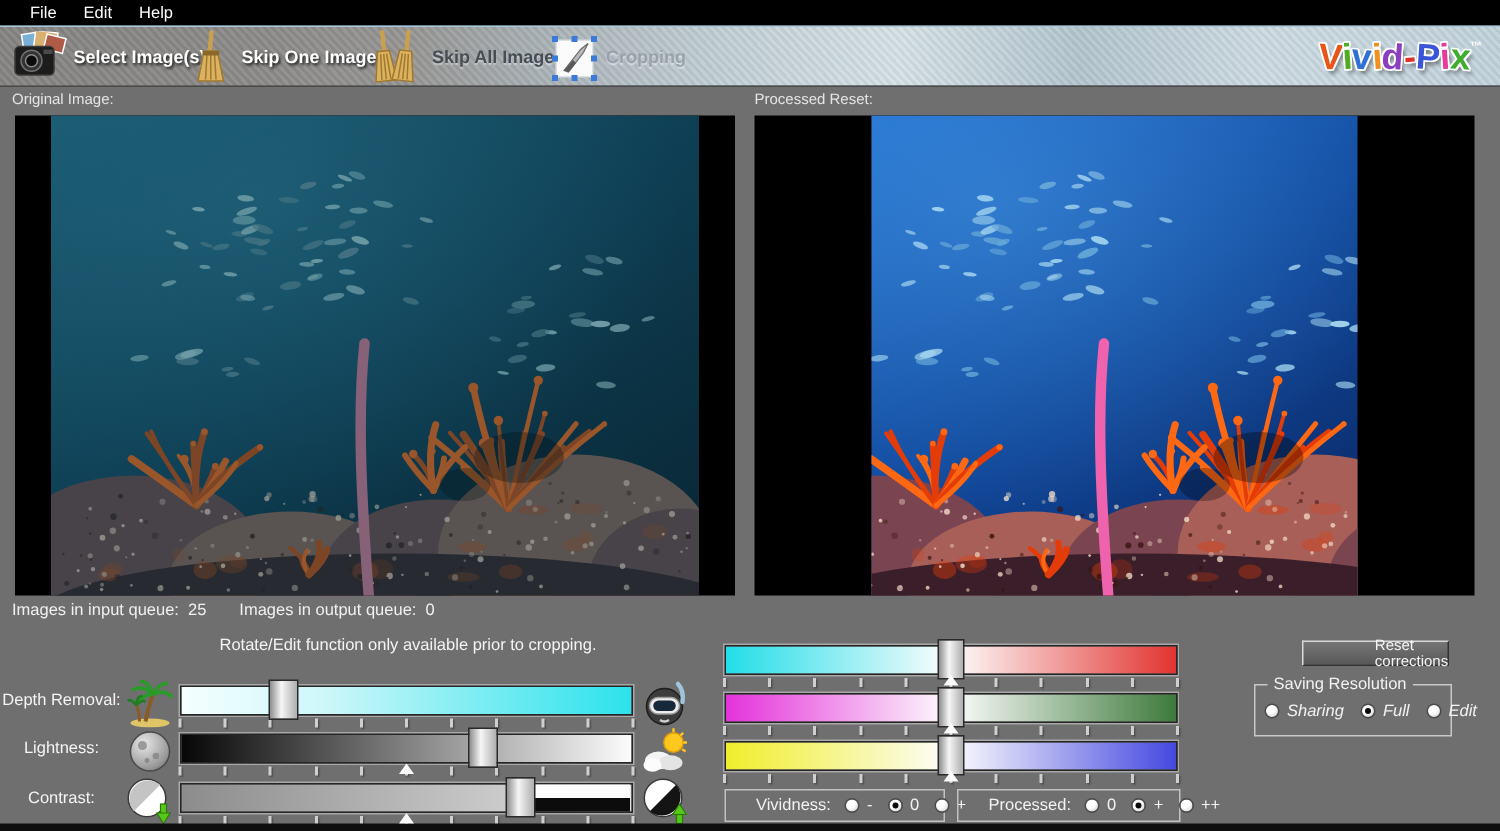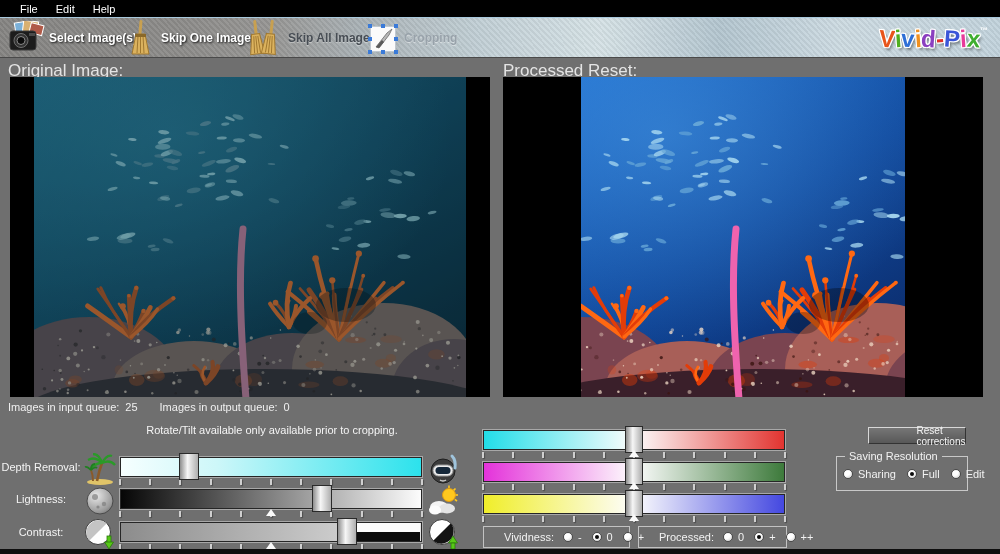--- a/index.html
+++ b/index.html
@@ -17,21 +17,21 @@
   .lbl-light{color:#fff;text-shadow:1px 1px 2px rgba(0,0,0,.85);}
   .lbl-dark{color:#474d54;text-shadow:0 1px 1px rgba(255,255,255,.45);}
   .lbl-disabled{color:#98a2aa;text-shadow:0 1px 1px rgba(255,255,255,.5);}
   .ticon{position:absolute;display:block;}
   
   .logo{position:absolute;right:12px;top:4px;height:34px;display:flex;align-items:center;font-weight:bold;font-size:24px;cursor:default;}
   .logo span.lt{display:inline-block;
     text-shadow:1px 0 0 #fff,-1px 0 0 #fff,0 1px 0 #fff,0 -1px 0 #fff,1px 1px 0 #fff,-1px -1px 0 #fff,1px -1px 0 #fff,-1px 1px 0 #fff,2px 3px 3px rgba(0,0,0,.45);}
   .logo .tm{font-size:8px;color:#fff;align-self:flex-start;margin-top:4px;text-shadow:none;}
   
-  .panel-label{position:absolute;font-size:17px;color:#e4e4e4;}
+  .panel-label{position:absolute;font-size:10px;color:#e4e4e4;}
   .panel{position:absolute;top:77px;width:480px;height:320px;background:#000;}
   .photo{position:absolute;top:0;height:320px;}
   
   .status{position:absolute;left:8px;top:401px;font-size:11px;color:#f0f0f0;display:flex;gap:6px;white-space:nowrap;}
   .status .gap{width:10px;}
   
   .notice{position:absolute;left:112px;top:424px;width:320px;text-align:center;font-size:11px;color:#f4f4f4;}
   .lrow{position:absolute;left:0;height:36px;}
   .slabel{position:absolute;left:0;width:82px;top:6px;text-align:center;font-size:11px;color:#f4f4f4;white-space:nowrap;}
   .sicon{position:absolute;width:32px;height:32px;top:-2px;cursor:pointer;}
@@ -52,21 +52,21 @@
   .radio{width:10px;height:10px;border-radius:50%;border:1px solid #4a4a4a;box-sizing:border-box;position:relative;cursor:pointer;
          background:radial-gradient(circle at 35% 30%,#ffffff 40%,#c8c8c8);}
   .radio.sel::after{content:'';position:absolute;left:2px;top:2px;width:4px;height:4px;border-radius:50%;background:#0a0a0a;}
   .rlabel{color:#f2f2f2;font-size:11px;cursor:default;}
   
   .btn{position:absolute;box-sizing:border-box;border:1px solid #d8d8d8;border-right-color:#333;border-bottom-color:#333;
        background:linear-gradient(#767676,#585858);color:#f4f4f4;display:flex;align-items:center;justify-content:center;cursor:pointer;padding-left:48px;}
   .reset-btn{left:868px;top:427px;width:98px;height:17px;font-size:10px;}
   .fieldset{position:absolute;left:836px;top:456px;width:132px;height:35px;border:1px solid #c8c8c8;box-sizing:border-box;}
   .fieldset .flabel{position:absolute;top:-7px;left:8px;background:#6f6f6f;padding:0 4px;font-size:11px;color:#f2f2f2;}
-  .fieldset .frow{position:absolute;left:6px;top:11px;display:flex;gap:11px;font-size:11px;}
+  .fieldset .frow{position:absolute;left:6px;top:11px;display:flex;gap:11px;font-size:11px;font-style:italic;}
   .save-btn{left:831px;top:500px;width:139px;height:42px;font-size:12px;background:linear-gradient(#828282,#5a5a5a);}
   .save-btn .stext{margin-left:8px;}
   .bottom-strip{position:absolute;left:0;top:549px;width:100%;height:5px;background:#0e0e0e;}
 </style>
 </head>
 <body>
 
 <div class="app">
 
   <div class="menubar">
@@ -808,21 +808,21 @@
   </div>
 
   <div class="status">
     <span>Images in input queue:</span>
     <span>25</span>
     <span class="gap"></span>
     <span>Images in output queue:</span>
     <span>0</span>
   </div>
 
-  <div class="notice">Rotate/Tilt available only available prior to cropping.</div>
+  <div class="notice">Rotate/Edit function only available prior to cropping.</div>
 
   <div class="lrow" style="top:455px">
     <span class="slabel">Depth Removal:</span>
     <svg class="sicon l" viewBox="0 0 32 32">
       <ellipse cx="16" cy="29" rx="13" ry="3" fill="#e0c468"></ellipse>
       <path d="M13,28 Q15,18 18,10" stroke="#8a5a28" stroke-width="2.6" fill="none"></path>
       <path d="M9,28 Q9,22 7,17" stroke="#8a5a28" stroke-width="2" fill="none"></path>
       <g stroke="#2a9a28" stroke-width="2.4" fill="none">
         <path d="M18,10 Q11,3 4,7"></path>
           <path d="M18,10 Q15,1 9,1"></path>

